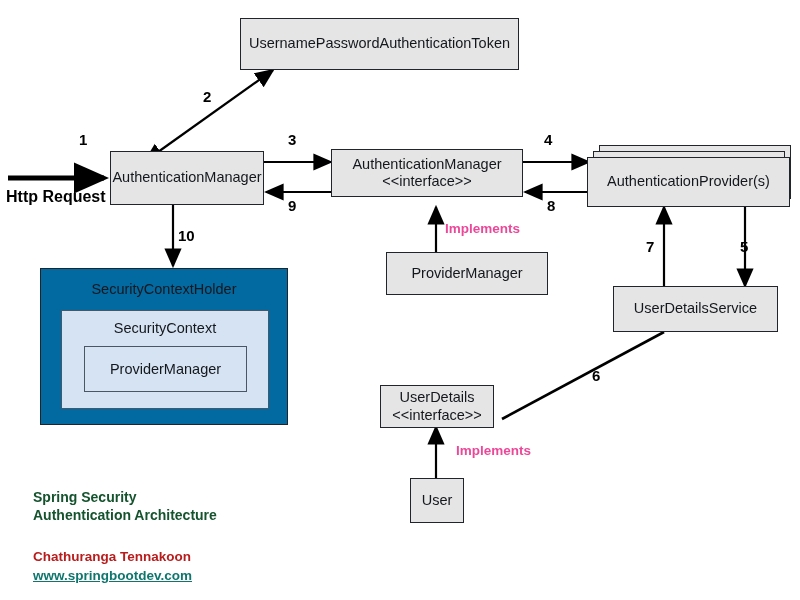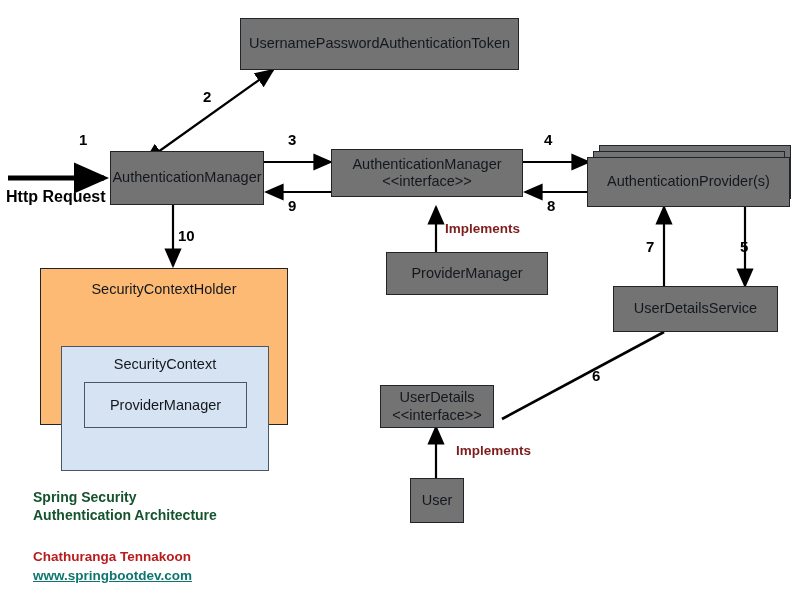--- a/index.html
+++ b/index.html
@@ -23,40 +23,40 @@
     position: absolute;
     left: 0;
     top: 0;
     width: 800px;
     height: 600px;
     pointer-events: none;
   }
   .node {
     position: absolute;
     box-sizing: border-box;
-    background: #737373;
+    background: #e5e5e5;
     border: 1.5px solid #20252b;
     display: flex;
     align-items: center;
     justify-content: center;
     text-align: center;
     color: #14181d;
     font-size: 14.5px;
     line-height: 1.18;
     font-family: "Liberation Sans", sans-serif;
     white-space: pre-line;
     z-index: 3;
   }
   .node.shadowlayer {
     z-index: 1;
   }
   .container-node {
     position: absolute;
     box-sizing: border-box;
-    background: #fdba74;
+    background: #0369a1;
     border: 1.5px solid #20252b;
     z-index: 3;
   }
   .container-label {
     position: absolute;
     left: 0;
     right: 0;
     text-align: center;
     font-size: 14.5px;
     color: #14181d;
@@ -74,21 +74,21 @@
     font-weight: bold;
     color: #000000;
     font-family: "Liberation Sans", sans-serif;
     z-index: 4;
     white-space: nowrap;
   }
   .edge-label {
     position: absolute;
     font-size: 13.5px;
     font-weight: bold;
-    color: #7f1d1d;
+    color: #ec4899;
     font-family: "Liberation Sans", sans-serif;
     z-index: 4;
     white-space: nowrap;
     padding-left: 13px;
   }
   .entry-label {
     position: absolute;
     font-size: 16px;
     font-weight: bold;
     color: #000000;
@@ -203,21 +203,21 @@
 &lt;&lt;interface&gt;&gt;</span>
   </div>
 
   <div class="node" style="left:410px; top:478px; width:54px; height:45px;">
     <span>User</span>
   </div>
 
   <div class="container-node" style="left:40px; top:268px; width:248px; height:157px;">
     <div class="container-label" style="top:12px;">SecurityContextHolder</div>
 
-    <div class="inner-box" style="left:20px; top:41px; width:208px; height:125px;margin-top:36px;">
+    <div class="inner-box" style="left:20px; top:41px; width:208px; height:99px;">
       <div class="container-label" style="top:9px;">SecurityContext</div>
 
       <div class="inner-box" style="left:22px; top:35px; width:163px; height:46px; display:flex; align-items:center; justify-content:center;">
         <span style="font-size:14.5px; color:#14181d;">ProviderManager</span>
       </div>
     </div>
   </div>
 
   <div class="edge-num" style="left:79px; top:131px;">1</div>
   <div class="edge-num" style="left:203px; top:88px;">2</div>

